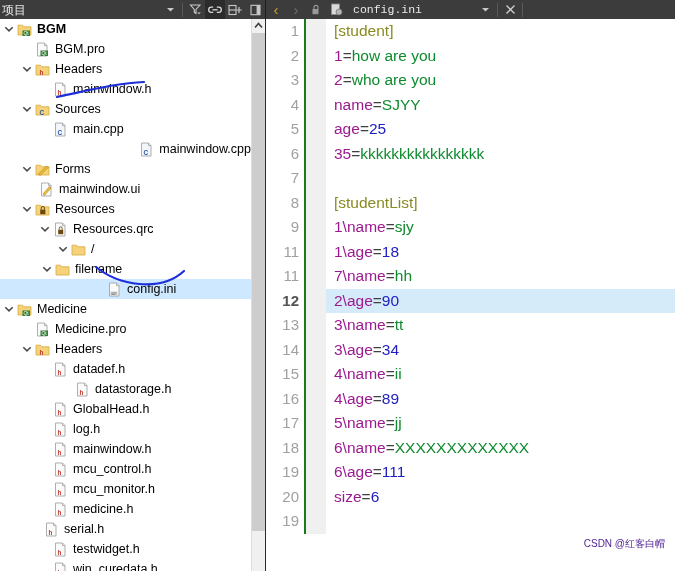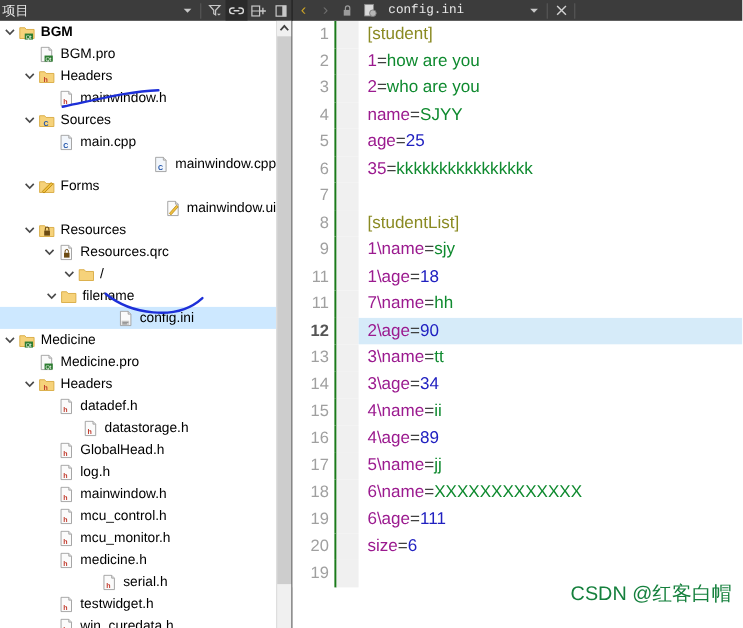--- a/index.html
+++ b/index.html
@@ -101,21 +101,21 @@
     padding-left: 8px; white-space: pre; overflow: hidden;
   }
   .k-sec { color: #8a8a22; }
   .k-key { color: #9b1a8f; }
   .k-eq  { color: #404040; }
   .k-val { color: #0f8a2f; }
   .k-num { color: #2020c0; }
 
   .watermark {
     position: absolute; right: 10px; bottom: 20px;
-    font-size: 18px; color: #15803d; white-space: nowrap;
+    font-size: 10px; color: #4c1d95; white-space: nowrap;
     pointer-events: none;
   }
 
   
   .annot {
     position: absolute; left: 0; top: 19px; width: 251px; height: 552px;
     pointer-events: none;
   }
 </style>
 </head>
@@ -296,21 +296,21 @@
             </svg>
           </span>
           <span class="ficon">
             <svg width="15" height="15" viewBox="0 0 15 15">
               <path d="M1 3.2 H5.6 L6.9 4.8 H14 V13 H1 Z" fill="#f6d27a" stroke="#d7a93f" stroke-width="0.8"></path>
               <path d="M3.5 12 L11.5 4 L13 5.5 L5 13.5 Z" fill="#f0c040" stroke="#b8860b" stroke-width="0.8"></path>
             </svg>
           </span>
           <span class="label">Forms</span>
         </div>
-        <div class="row" style="padding-left: 34px; justify-content: flex-end;">
+        <div class="row" style="padding-left: 24px;">
           <span class="arrow"></span>
           <span class="ficon">
             <svg width="15" height="15" viewBox="0 0 15 15">
               <path d="M2.5 1 H9.5 L12 3.6 V14 H2.5 Z" fill="#fbfbfb" stroke="#9a9a9a" stroke-width="0.8"></path>
               <path d="M9.5 1 V3.6 H12" fill="#dcdcdc" stroke="#9a9a9a" stroke-width="0.7"></path>
               <path d="M4 12 L10.5 4.6 L12 6 L5.5 13.3 Z" fill="#f0c040" stroke="#b8860b" stroke-width="0.7"></path>
             </svg>
           </span>
           <span class="label">mainwindow.ui</span>
         </div>
@@ -505,21 +505,21 @@
           <span class="arrow"></span>
           <span class="ficon">
             <svg width="15" height="15" viewBox="0 0 15 15">
               <path d="M2.5 1 H9.5 L12 3.6 V14 H2.5 Z" fill="#fbfbfb" stroke="#9a9a9a" stroke-width="0.8"></path>
               <path d="M9.5 1 V3.6 H12" fill="#dcdcdc" stroke="#9a9a9a" stroke-width="0.7"></path>
               <text x="4.6" y="12.6" font-size="6.4" fill="#c0392b" font-family="&quot;Liberation Sans&quot;,sans-serif" font-weight="bold">h</text>
             </svg>
           </span>
           <span class="label">medicine.h</span>
         </div>
-        <div class="row" style="padding-left: 60px; margin-left: 17px;">
+        <div class="row" style="padding-left: 29px;">
           <span class="arrow"></span>
           <span class="ficon">
             <svg width="15" height="15" viewBox="0 0 15 15">
               <path d="M2.5 1 H9.5 L12 3.6 V14 H2.5 Z" fill="#fbfbfb" stroke="#9a9a9a" stroke-width="0.8"></path>
               <path d="M9.5 1 V3.6 H12" fill="#dcdcdc" stroke="#9a9a9a" stroke-width="0.7"></path>
               <text x="4.6" y="12.6" font-size="6.4" fill="#c0392b" font-family="&quot;Liberation Sans&quot;,sans-serif" font-weight="bold">h</text>
             </svg>
           </span>
           <span class="label">serial.h</span>
         </div>

